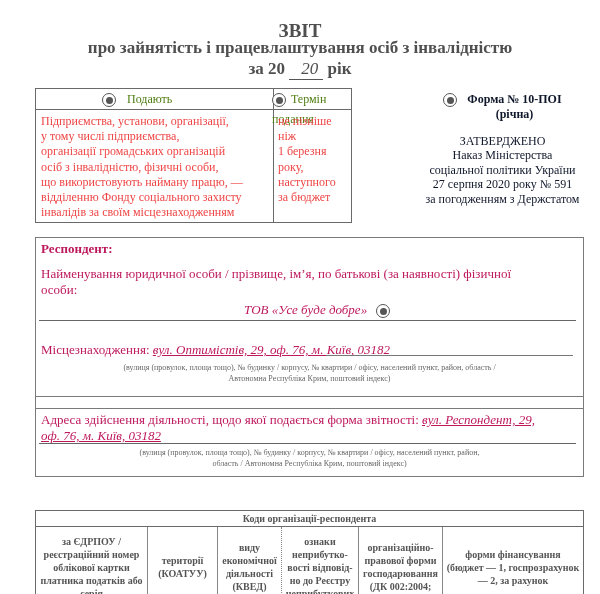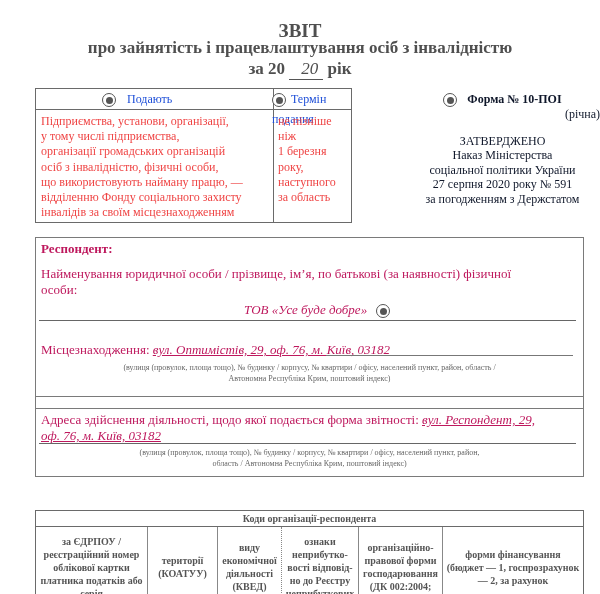--- a/index.html
+++ b/index.html
@@ -8,21 +8,21 @@
   .title { position:absolute; left:0; width:600px; text-align:center; font-weight:bold; color:#4f4f4f; }
   #t1 { top:20px; font-size:19px; }
   #t2 { top:38px; font-size:17px; }
   #t3 { top:59px; font-size:17px; }
   .yr { display:inline-block; border-bottom:1px solid #555; font-style:italic; font-weight:normal; padding:0 5px; min-width:24px; text-align:right; }
 
   
   .box1 { position:absolute; left:35px; top:88px; width:315px; height:133px; border:1.5px solid #6a6a6a; }
   .box1 .hdr { position:absolute; left:0; top:0; width:100%; height:20px; border-bottom:1.5px solid #6a6a6a; }
   .box1 .vline { position:absolute; left:237px; top:0; width:0; height:100%; border-left:1.5px solid #6a6a6a; }
-  .hcell { position:absolute; top:0; height:20px; line-height:20px; font-size:12px; color:#1d4ed8; }
+  .hcell { position:absolute; top:0; height:20px; line-height:20px; font-size:12px; color:#4d7c0f; }
   .radio { display:inline-block; width:12px; height:12px; border:1.5px solid #555; border-radius:50%; position:relative; vertical-align:middle; background:#fff; }
   .radio::after { content:""; position:absolute; left:2.5px; top:2.5px; width:7px; height:7px; border-radius:50%; background:#555; }
   .cell-text { position:absolute; font-size:12px; line-height:15.2px; color:#ef4444; }
 
   .right-block { position:absolute; left:405px; top:92px; width:195px; text-align:center; font-size:12px; color:#0f172a; line-height:14.5px; }
 
   
   .box2 { position:absolute; left:35px; top:237px; width:547px; height:238px; border:1.5px solid #7a7a7a; }
   .box2 .sep { position:absolute; left:0; top:170px; width:100%; border-top:1.5px solid #7a7a7a; }
   .box2 .sep2 { position:absolute; left:0; top:158px; width:100%; border-top:1.5px solid #7a7a7a; }
@@ -65,29 +65,29 @@
     <div>організації громадських організацій</div>
     <div>осіб з інвалідністю, фізичні особи,</div>
     <div>що використовують найману працю, —</div>
     <div>відділенню Фонду соціального захисту</div>
     <div>інвалідів за своїм місцезнаходженням</div>
   </div>
   <div class="cell-text" style="left:242px; top:25px;">
     <div>не пізніше ніж</div>
     <div>1 березня року,</div>
     <div>наступного</div>
-    <div>за область</div>
+    <div>за бюджет</div>
   </div>
 </div>
 
 <div class="right-block">
   <div style="font-weight:bold;">
     <span class="radio" style="margin-right:10px;"></span><span>Форма № 10-ПОІ</span>
   </div>
-  <div style="font-weight:normal; padding-left:24px;text-align:right;">(річна)</div>
+  <div style="font-weight:bold; padding-left:24px;">(річна)</div>
   <div style="margin-top:12px;">ЗАТВЕРДЖЕНО</div>
   <div>Наказ Міністерства</div>
   <div>соціальної політики України</div>
   <div>27 серпня 2020 року № 591</div>
   <div>за погодженням з Держстатом</div>
 </div>
 
 <div class="box2">
   <div class="lbl" style="left:5px; top:3px; font-weight:bold;">Респондент:</div>
   <div class="lbl" style="left:5px; top:28px;">Найменування юридичної особи / прізвище, ім’я, по батькові (за наявності) фізичної</div>

